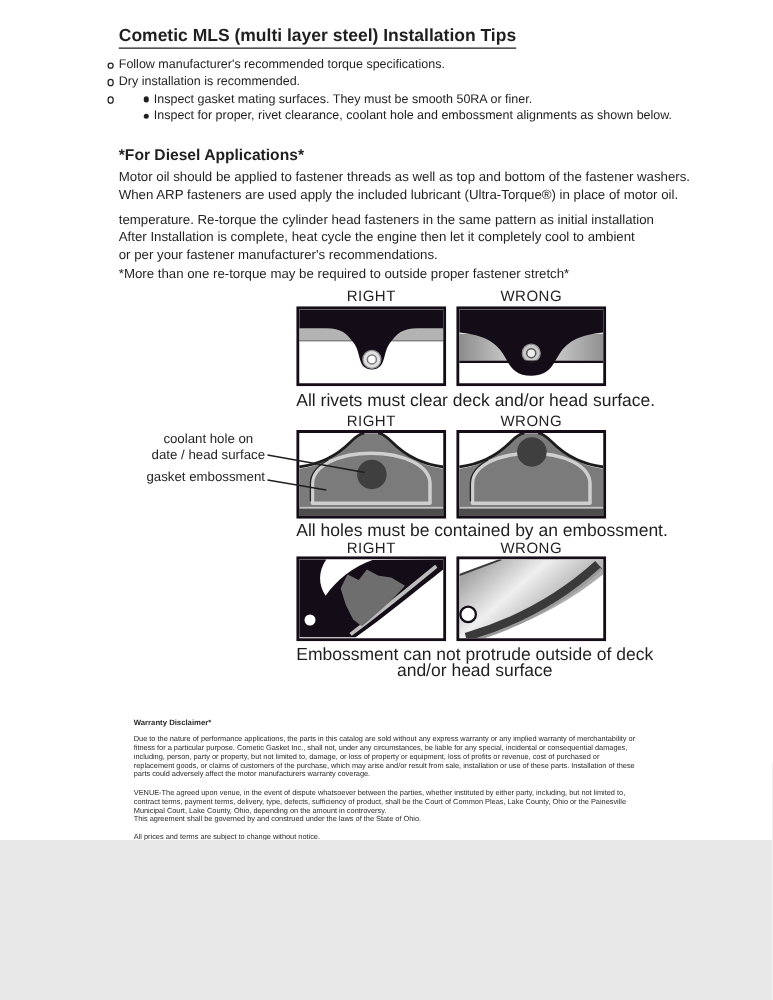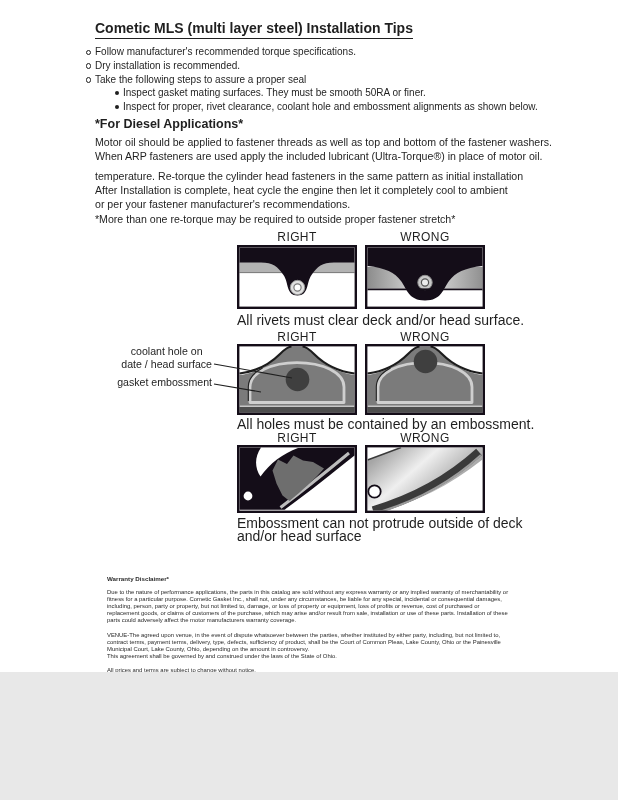--- a/index.html
+++ b/index.html
@@ -32,21 +32,21 @@
 </head>
 <body>
 
 <div class="page">
 
   <div class="title">Cometic MLS (multi layer steel) Installation Tips</div>
 
   <div class="tips">
     <div class="tip"><span class="mk-o"></span><span>Follow manufacturer's recommended torque specifications.</span></div>
     <div class="tip"><span class="mk-o"></span><span>Dry installation is recommended.</span></div>
-    <div class="tip"><span class="mk-o"></span><span>Take the following steps to assure a proper seal</span></div>
+    <div class="tip"><span class="mk-o"></span></div>
     <div class="tip sub"><span class="mk-f"></span><span>Inspect gasket mating surfaces.  They must be smooth 50RA or finer.</span></div>
     <div class="tip sub"><span class="mk-f"></span><span>Inspect for proper, rivet clearance, coolant hole and embossment alignments as shown below.</span></div>
   </div>
 
   <div class="diesel-heading">*For Diesel Applications*</div>
   <div class="para" id="p1">
     <div>Motor oil should be applied to fastener threads as well as top and bottom of the fastener washers.</div>
     <div>When ARP fasteners are used apply the included lubricant (Ultra-Torque®) in place of motor oil.</div>
   </div>
   <div class="para" id="p2">
@@ -161,21 +161,21 @@
         <g clip-path="url(#c3w)">
           <path d="M2.5,15 L36,2.5 H117.5 V14.5 C85,40.5 50,57.5 19,64.8 L2.5,64.8 Z" fill="url(#g3w)"></path>
           <path d="M2.5,15 L36,2.5" stroke="#3a3a3a" stroke-width="1.5" fill="none"></path>
           <path d="M8,65.5 C44,55 81,37 114,7" fill="none" stroke="#3a3a3a" stroke-width="8.5"></path>
           <path d="M11,68 C46,58 83,40 116,10" fill="none" stroke="#9b9b9b" stroke-width="2.2"></path>
         </g>
         <circle cx="9.5" cy="46.5" r="6.2" fill="#ffffff" stroke="#140d18" stroke-width="1.8"></circle>
         <rect x="1.2" y="1.2" width="117.6" height="65.6" fill="none" stroke="#140d18" stroke-width="2.4"></rect>
       </svg>
     </div>
-    <div class="dcaption" style="top:289px;">
+    <div class="dcaption" style="top:289px;text-align:center;">
       <div>Embossment can not protrude outside of deck</div>
       <div>and/or head surface</div>
     </div>
   </div>
 
   <div class="warranty">
     <h4>Warranty Disclaimer*</h4>
     <p>Due to the nature of performance applications, the parts in this catalog are sold without any express warranty or any implied warranty of merchantability or fitness for a particular purpose.  Cometic Gasket Inc., shall not, under any circumstances, be liable for any special, incidental or consequential damages, including, person, party or property, but not limited to, damage, or loss of property or equipment, loss of profits or revenue, cost of purchased or replacement goods, or claims of customers of the purchase, which may arise and/or result from sale, installation or use of these parts.  Installation of these parts could adversely affect the motor manufacturers warranty coverage.</p>
     <p class="tight">VENUE-The agreed upon venue, in the event of dispute whatsoever between the parties, whether instituted by either party, including, but not limited to, contract terms, payment terms, delivery, type, defects, sufficiency of product, shall be the Court of Common Pleas, Lake County, Ohio or the Painesville Municipal Court, Lake County, Ohio, depending on the amount in controversy.</p>
     <p>This agreement shall be governed by and construed under the laws of the State of Ohio.</p>

